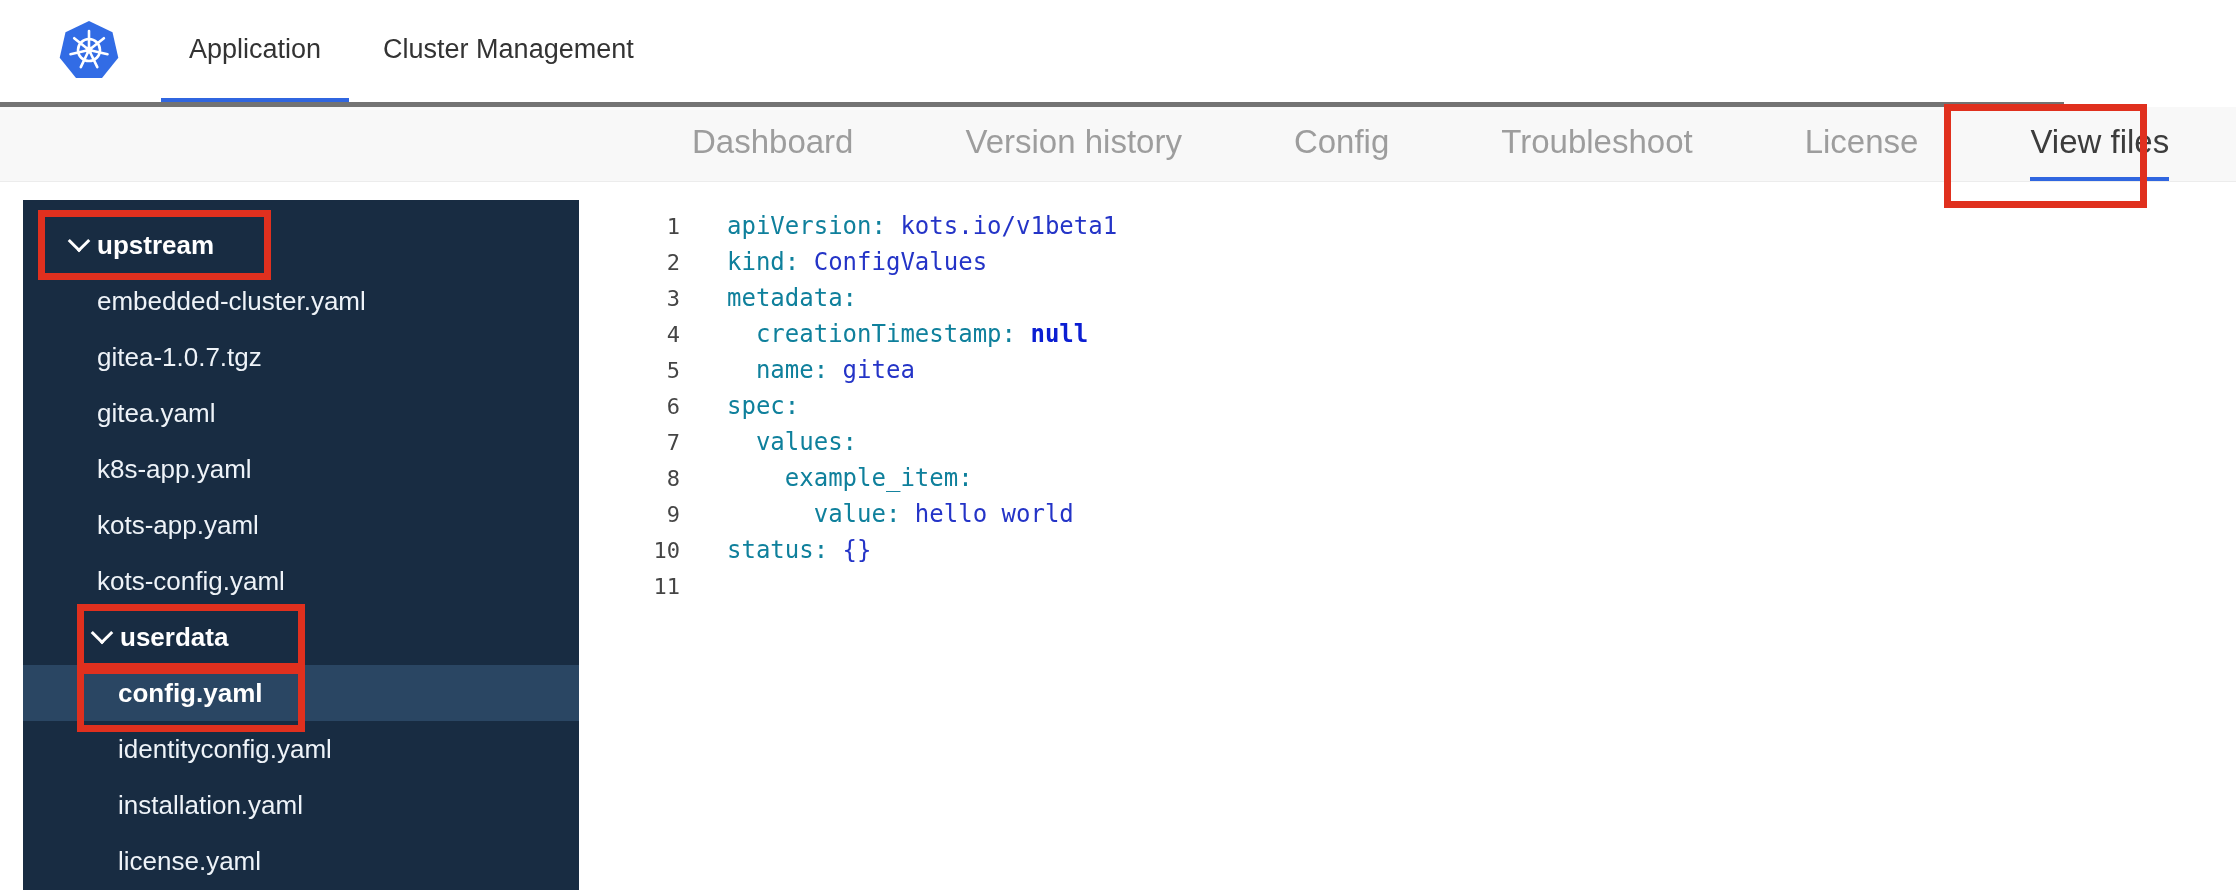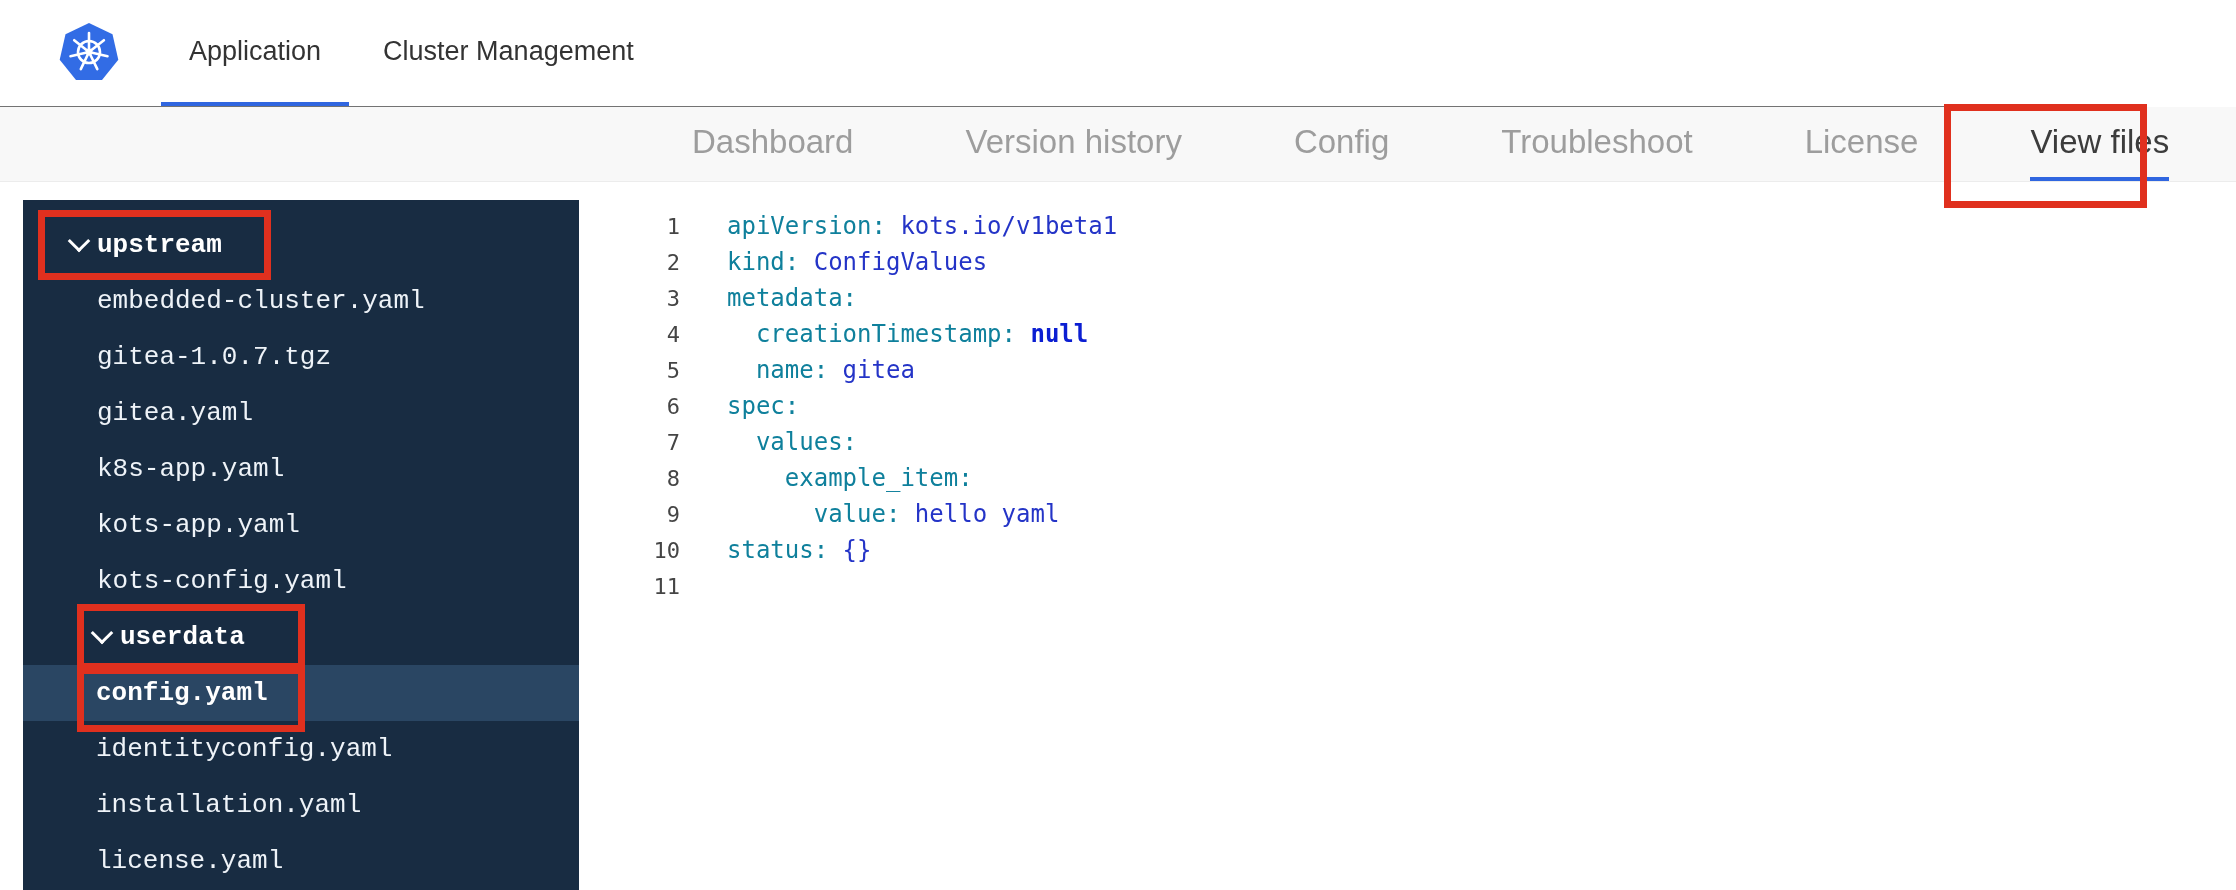--- a/index.html
+++ b/index.html
@@ -4,21 +4,21 @@
 <style>
   html,body { margin:0; padding:0; }
   body {
     width:2236px; height:890px; position:relative; overflow:hidden;
     background:#ffffff; font-family:"Liberation Sans", sans-serif;
   }
 
   
   .topbar {
     position:absolute; left:0; top:0; width:2064px; height:107px;
-    background:#fff; border-bottom:1px solid #737373; box-sizing:border-box;
+    background:#fff; border-bottom:5px solid #737373; box-sizing:border-box;
     display:flex; align-items:stretch;
   }
   .logo-wrap { align-self:center; margin-left:57px; width:64px; height:64px; flex:none; }
   .tabs { display:flex; margin-left:40px; gap:6px; }
   .tab {
     display:flex; align-items:center; padding:0 28px; font-size:27px; color:#333;
     border-bottom:4px solid transparent; box-sizing:border-box; cursor:pointer;
   }
   .tab.active { border-bottom-color:var(--accent); }
 
@@ -30,33 +30,33 @@
   }
   .subnav-item {
     display:flex; align-items:center; font-size:33px; color:#9d9d9d;
     border-bottom:4px solid transparent; box-sizing:border-box; cursor:pointer;
   }
   .subnav-item.active { color:#3c3c3c; border-bottom-color:var(--accent);text-align:right; }
 
   
   .sidebar {
     position:absolute; left:23px; top:200px; width:556px; bottom:0;
-    background:var(--side-bg); padding-top:17px; box-sizing:border-box; overflow:hidden;font-family:Liberation Mono, monospace;
+    background:var(--side-bg); padding-top:17px; box-sizing:border-box; overflow:hidden;
   }
   .tree-row {
     height:56px; display:flex; align-items:center;
     color:#eef3f8; font-size:26px; cursor:pointer; box-sizing:border-box;
   }
   .tree-row.folder .lbl { font-weight:700; color:#ffffff; }
   .tree-row.selected { background:var(--side-sel); }
   .tree-row.selected .lbl { font-weight:700; color:#ffffff; }
   .tree-row.folder.lvl0 { padding-left:48px; }
   .tree-row.file.lvl0   { padding-left:74px;align-items:center; }
   .tree-row.folder.lvl1 { padding-left:71px; }
-  .tree-row.file.lvl1   { padding-left:73px; }
+  .tree-row.file.lvl1   { padding-left:95px; }
   .chev {
     width:13px; height:13px; flex:none;
     border-left:3px solid #fff; border-bottom:3px solid #fff;
     transform:rotate(-45deg); margin-right:10px; margin-top:-8px;
   }
 
   
   .editor {
     position:absolute; left:579px; top:200px; right:0; bottom:0; background:#fff;
     padding-top:8px; font-family:"DejaVu Sans Mono", monospace; font-size:24px;
@@ -154,21 +154,21 @@
 
 <div class="editor">
     <div class="code-line"><span class="ln">1</span><span class="code"><span class="tok-key">apiVersion:</span><span class="tok-plain"> </span><span class="tok-value">kots.io/v1beta1</span></span></div>
     <div class="code-line"><span class="ln">2</span><span class="code"><span class="tok-key">kind:</span><span class="tok-plain"> </span><span class="tok-value">ConfigValues</span></span></div>
     <div class="code-line"><span class="ln">3</span><span class="code"><span class="tok-key">metadata:</span></span></div>
     <div class="code-line"><span class="ln">4</span><span class="code"><span class="tok-plain">  </span><span class="tok-key">creationTimestamp:</span><span class="tok-plain"> </span><span class="tok-keyword">null</span></span></div>
     <div class="code-line"><span class="ln">5</span><span class="code"><span class="tok-plain">  </span><span class="tok-key">name:</span><span class="tok-plain"> </span><span class="tok-value">gitea</span></span></div>
     <div class="code-line"><span class="ln">6</span><span class="code"><span class="tok-key">spec:</span></span></div>
     <div class="code-line"><span class="ln">7</span><span class="code"><span class="tok-plain">  </span><span class="tok-key">values:</span></span></div>
     <div class="code-line"><span class="ln">8</span><span class="code"><span class="tok-plain">    </span><span class="tok-key">example_item:</span></span></div>
-    <div class="code-line"><span class="ln">9</span><span class="code"><span class="tok-plain">      </span><span class="tok-key">value:</span><span class="tok-plain"> </span><span class="tok-value">hello yaml</span></span></div>
+    <div class="code-line"><span class="ln">9</span><span class="code"><span class="tok-plain">      </span><span class="tok-key">value:</span><span class="tok-plain"> </span><span class="tok-value">hello world</span></span></div>
     <div class="code-line"><span class="ln">10</span><span class="code"><span class="tok-key">status:</span><span class="tok-plain"> </span><span class="tok-value">{}</span></span></div>
     <div class="code-line"><span class="ln">11</span><span class="code"></span></div>
   </div>
 
 <div class="anno" id="anno-viewfiles"></div>
 <div class="anno" id="anno-upstream"></div>
 <div class="anno" id="anno-userdata"></div>
 <div class="anno" id="anno-config"></div>
 
 </body></html>

